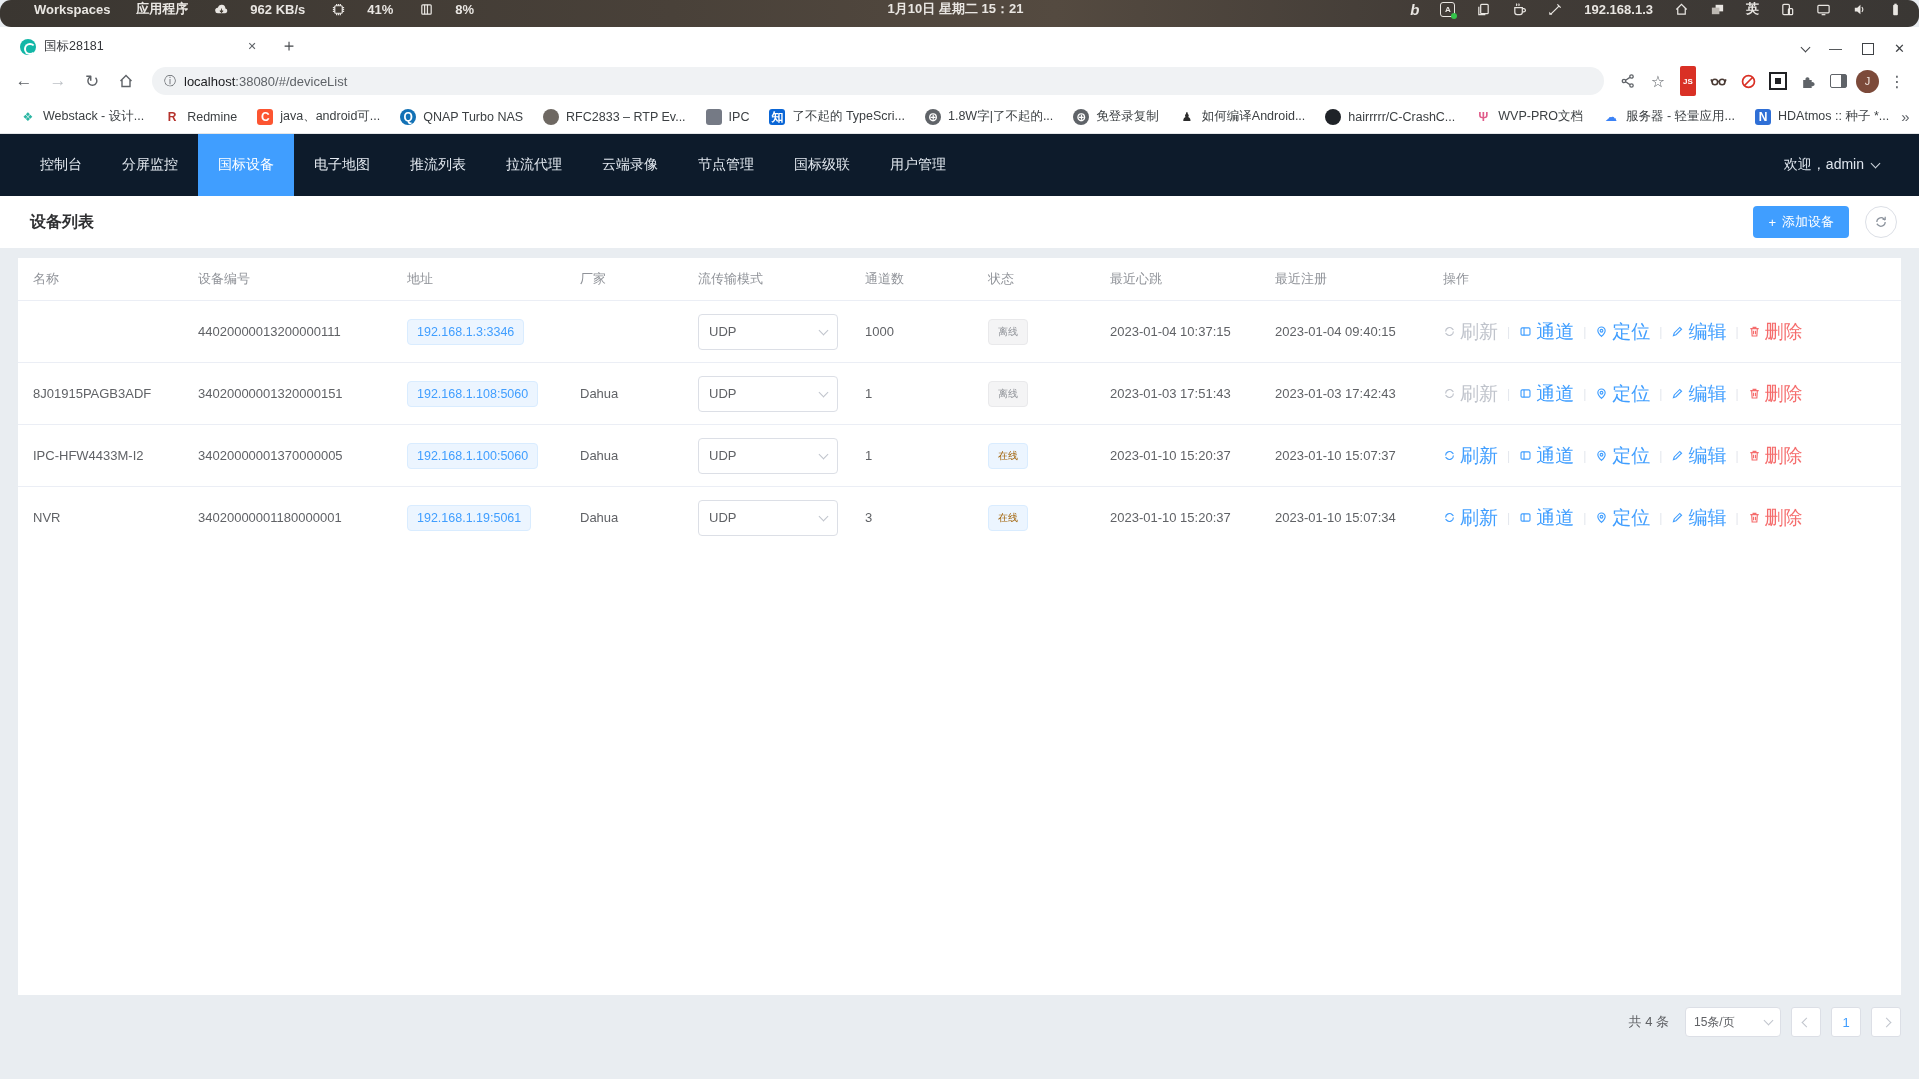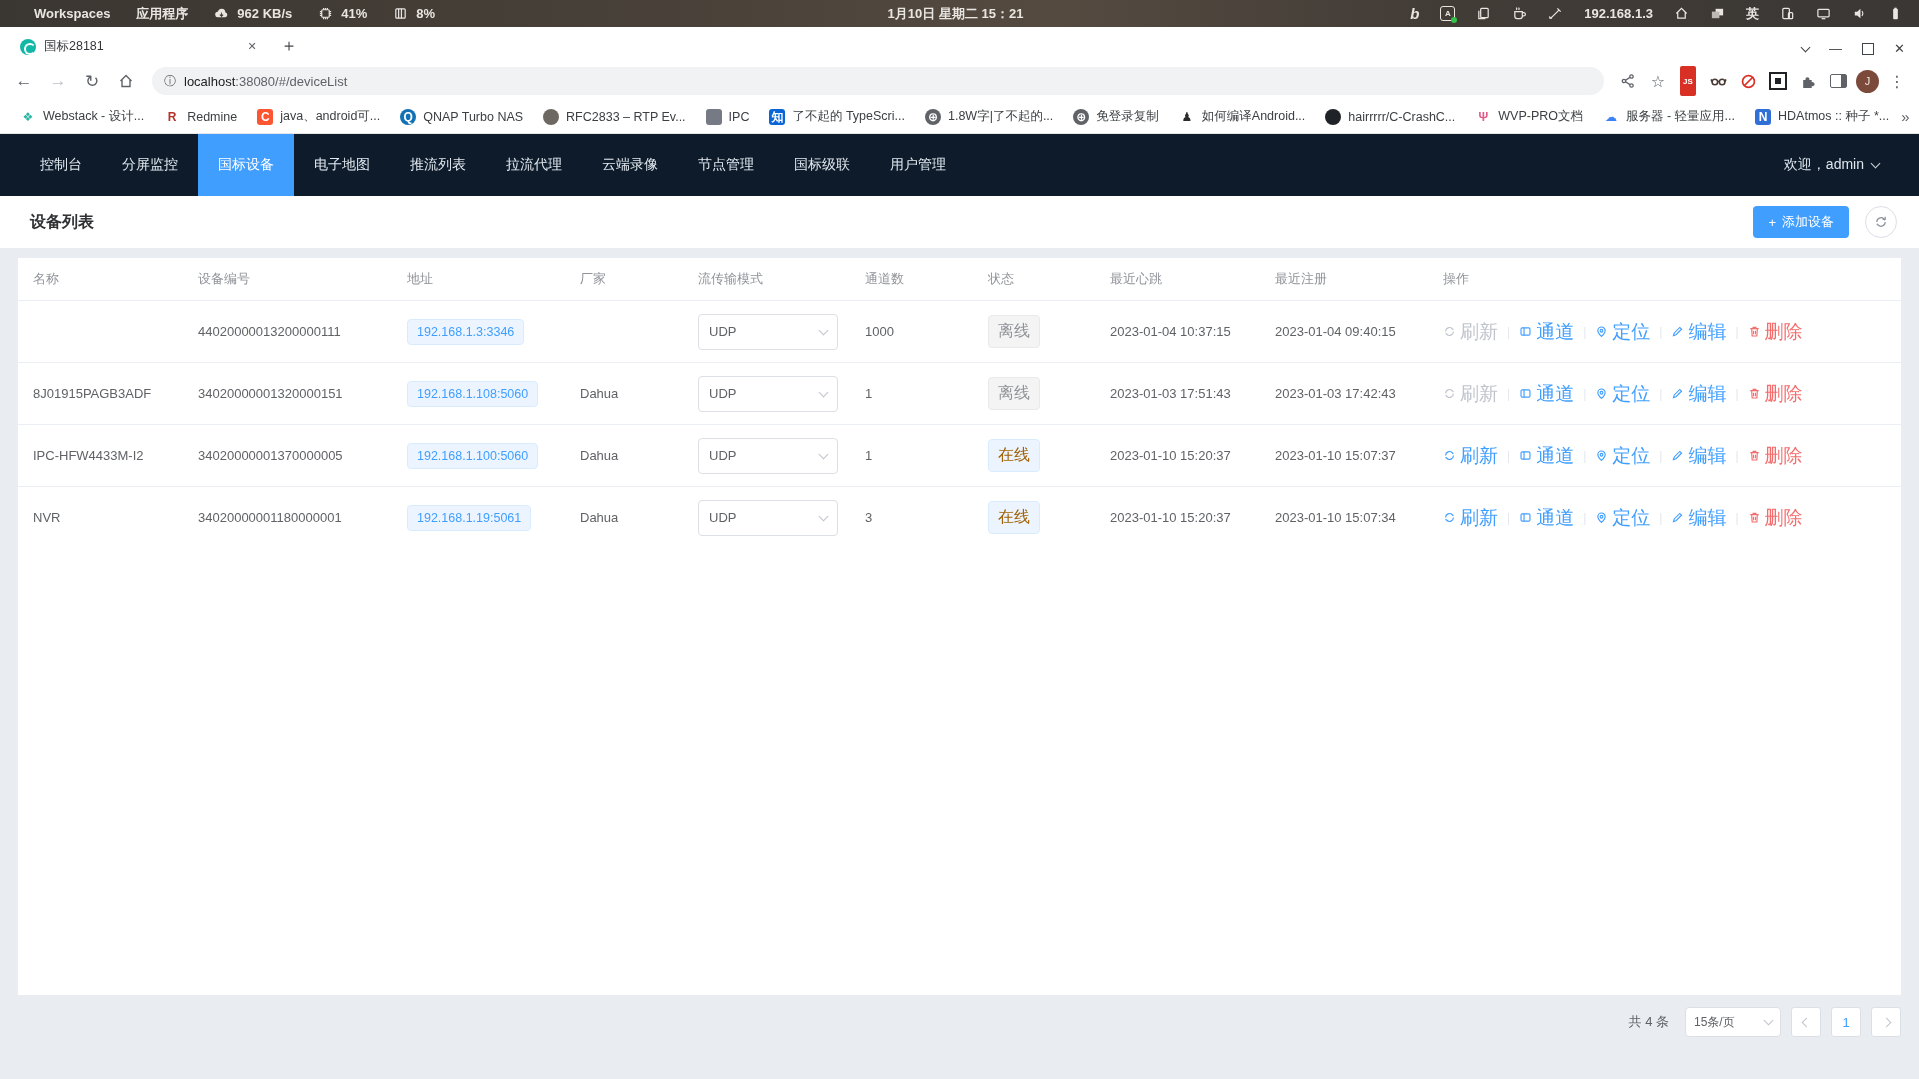--- a/index.html
+++ b/index.html
@@ -5,23 +5,23 @@
   html,body{margin:0;padding:0;width:1919px;height:1079px;overflow:hidden;
     font-family:"Liberation Sans","DejaVu Sans",sans-serif;}
   .screen{width:1919px;height:1079px;display:flex;flex-direction:column;background:#e9edf1;}
   .chev{display:inline-block;width:6px;height:6px;border-right:1.5px solid #c0c4cc;border-bottom:1.5px solid #c0c4cc;}
   .chev.down{transform:rotate(45deg);margin-top:-3px;}
   .chev.left{transform:rotate(135deg);}
   .chev.right{transform:rotate(-45deg);}
 
   
   .sysbar{height:27px;flex:0 0 27px;background:linear-gradient(90deg,#3a3631,#494139 35%,#544a40 55%,#423c37 75%,#3a3734);
-    color:#e9e6e2;display:flex;align-items:center;font-size:13px;font-weight:bold;position:relative;}
+    color:#e9e6e2;display:flex;align-items:flex-start;font-size:13px;font-weight:bold;position:relative;border-radius:11px;}
   .sys-left{display:flex;align-items:center;gap:26px;padding-left:34px;}
-  .sys-stat{display:flex;align-items:center;gap:8px;}
+  .sys-stat{display:flex;align-items:center;gap:21px;}
   .sys-center{position:absolute;left:0;right:8px;text-align:center;pointer-events:none;}
   .sys-right{margin-left:auto;display:flex;align-items:center;gap:21px;padding-right:16px;}
   .tico{width:15px;height:15px;display:block;}
   .bing{font-style:italic;font-weight:bold;font-size:15px;line-height:15px;}
   .appdot{position:relative;width:13px;height:13px;border:1.4px solid #e9e6e2;border-radius:3px;font-size:8px;display:flex;align-items:center;justify-content:center;font-weight:bold;}
   .appdot::after{content:"";position:absolute;right:-3px;bottom:-3px;width:6px;height:6px;border-radius:50%;background:#35c24a;}
 
   
   .tabstrip{height:35px;flex:0 0 35px;background:#ffffff;display:flex;align-items:flex-end;justify-content:flex-end;}
   .tab{width:240px;height:31px;background:#fff;border-radius:9px 9px 0 0;margin-left:10px;display:flex;align-items:center;padding:0 8px 0 10px;gap:8px;}
@@ -76,21 +76,21 @@
   .content{flex:1;padding:10px 18px 0;}
   .card{background:#fff;height:737px;}
   .thead,.trow{display:grid;grid-template-columns:165px 209px 173px 118px 167px 123px 122px 165px 168px 1fr;align-items:center;}
   .thead{height:42px;}
   .th{font-size:13px;color:#909399;font-weight:500;padding-left:15px;}
   .trow{height:61px;border-top:1px solid #ebeef5;}
   .td{font-size:13px;color:#606266;padding-left:15px;white-space:nowrap;}
   .addr-pill{display:inline-block;background:#ecf5ff;border:1px solid #d9ecff;color:#409eff;font-size:12.5px;border-radius:4px;padding:5px 9px;cursor:pointer;}
   .select{width:118px;height:34px;border:1px solid #dcdfe6;border-radius:4px;display:flex;align-items:center;justify-content:space-between;padding:0 10px;cursor:pointer;background:#fff;}
   .sel-val{font-size:13px;color:#606266;}
-  .status-pill{display:inline-block;font-size:16px;border-radius:4px;padding:5px 9px;border:1px solid;}
+  .status-pill{display:inline-block;font-size:10px;border-radius:4px;padding:5px 9px;border:1px solid;}
   .status-pill.off{background:#f4f4f5;border-color:#e9e9eb;color:#909399;}
   .status-pill.on{background:#ecf5ff;border-color:#d9ecff;color:#a16207;}
   .ops{display:flex;align-items:center;gap:9px;}
   .op{display:flex;align-items:center;gap:4px;color:#409eff;font-size:19px;cursor:pointer;}
   .op svg{width:13px;height:13px;}
   .op.red{color:#f56c6c;}
   .op.disabled{color:#c0c4cc;cursor:default;}
   .sep{color:#e4e7ed;font-size:12px;}
 
   .pager{display:flex;align-items:center;justify-content:flex-end;gap:10px;margin:12px 0 0;}

